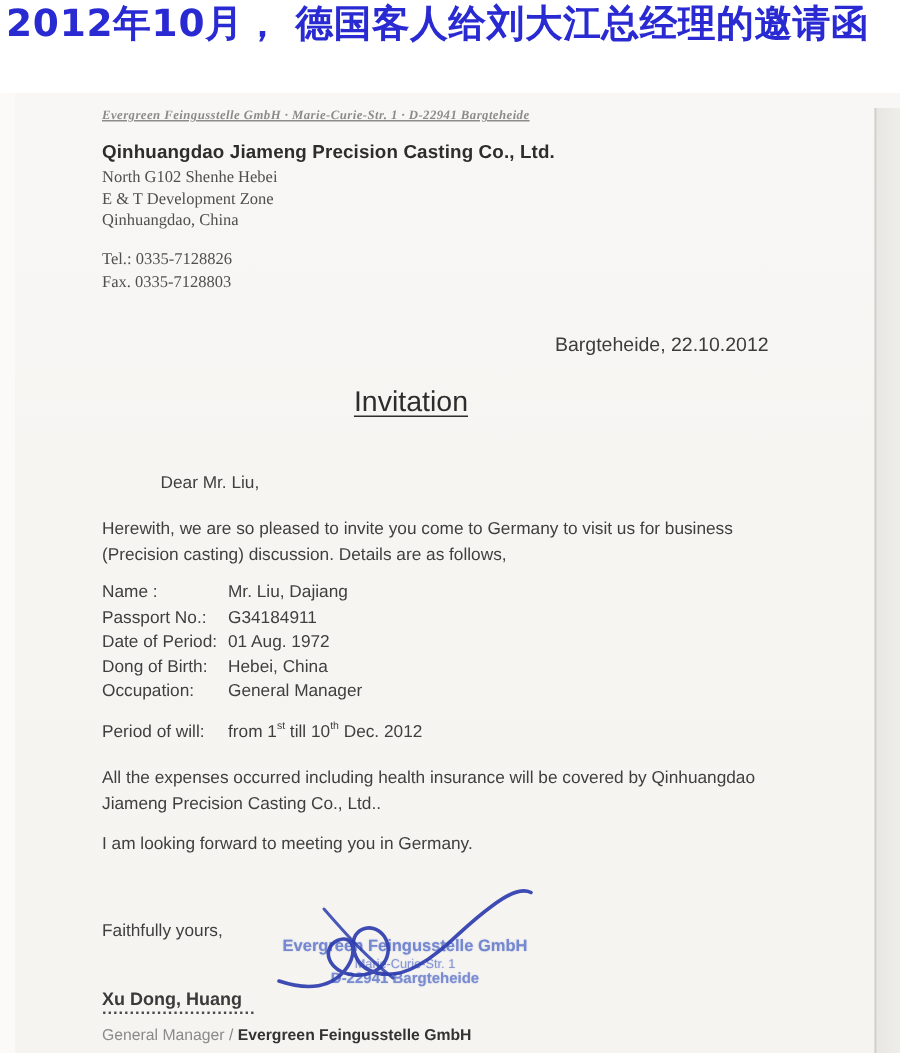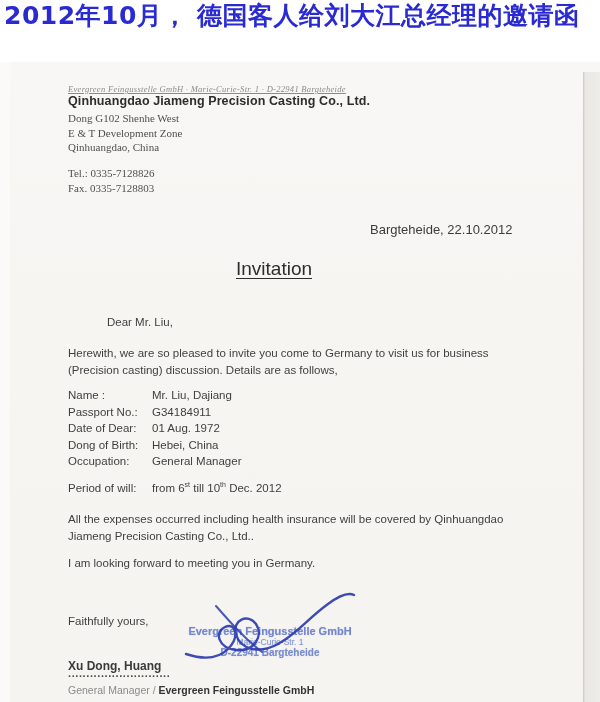--- a/index.html
+++ b/index.html
@@ -27,24 +27,24 @@
   .edge-right{
     position:absolute;right:0;top:10px;width:17px;height:630px;
     background:linear-gradient(90deg,#c9c6c1 0,#e9e7e3 2px,#efede9 17px);
   }
   .edge-left{
     position:absolute;left:0;top:0;width:10px;height:640px;
     background:#fbfaf9;
   }
   .abs{position:absolute;}
   .letterhead{
-    left:68px;top:22px;
+    left:68px;top:9px;
     font-family:"Liberation Serif",serif;
     font-style:italic;font-size:8.5px;color:#8b8b8b;
-    text-decoration:underline;letter-spacing:0.3px;
+    text-decoration:underline;letter-spacing:0.3px;font-weight:bold;
   }
   .company{
     left:68px;top:32px;
     font-weight:bold;font-size:12.5px;color:#2d2d2d;letter-spacing:0.1px;
   }
   .address{
     left:68px;top:49px;
     font-family:"Liberation Serif",serif;
     font-size:11px;line-height:14.5px;color:#4f4f4f;
   }
@@ -95,21 +95,21 @@
 
 <div class="document">
   <div class="edge-left"></div>
   <div class="edge-right"></div>
 
   <div class="abs letterhead">Evergreen Feingusstelle GmbH  ·  Marie-Curie-Str. 1  ·  D-22941 Bargteheide</div>
 
   <div class="abs company">Qinhuangdao Jiameng Precision Casting Co., Ltd.</div>
 
   <div class="abs address">
-    <div>Dong G102 Shenhe West</div>
+    <div>North G102 Shenhe Hebei</div>
     <div>E &amp; T Development Zone</div>
     <div>Qinhuangdao, China</div>
   </div>
 
   <div class="abs telfax">
     <div>Tel.: 0335-7128826</div>
     <div>Fax. 0335-7128803</div>
   </div>
 
   <div class="abs dateline">Bargteheide, 22.10.2012</div>
@@ -123,32 +123,32 @@
   <div class="abs intro">Herewith, we are so pleased to invite you come to Germany to visit us for business (Precision casting) discussion. Details are as follows,</div>
 
   <div class="abs details">
     <div>
       <span class="lbl">Name :</span><span>Mr. Liu, Dajiang</span>
     </div>
     <div>
       <span class="lbl">Passport No.:</span><span>G34184911</span>
     </div>
     <div>
-      <span class="lbl">Date of Dear:</span><span>01 Aug. 1972</span>
+      <span class="lbl">Date of Period:</span><span>01 Aug. 1972</span>
     </div>
     <div>
       <span class="lbl">Dong of Birth:</span><span>Hebei, China</span>
     </div>
     <div>
       <span class="lbl">Occupation:</span><span>General Manager</span>
     </div>
   </div>
 
   <div class="abs period">
-    <span class="lbl">Period of will:</span><span><span>from 6</span><sup>st</sup><span> till 10</span><sup>th</sup><span> Dec. 2012</span></span>
+    <span class="lbl">Period of will:</span><span><span>from 1</span><sup>st</sup><span> till 10</span><sup>th</sup><span> Dec. 2012</span></span>
   </div>
 
   <div class="abs expenses">All the expenses occurred including health insurance will be covered by Qinhuangdao Jiameng Precision Casting Co., Ltd..</div>
 
   <div class="abs closing">I am looking forward to meeting you in Germany.</div>
 
   <div class="abs valediction">Faithfully yours,</div>
 
   <div class="abs stamp">
     <div class="s1">Evergreen Feingusstelle GmbH</div>

